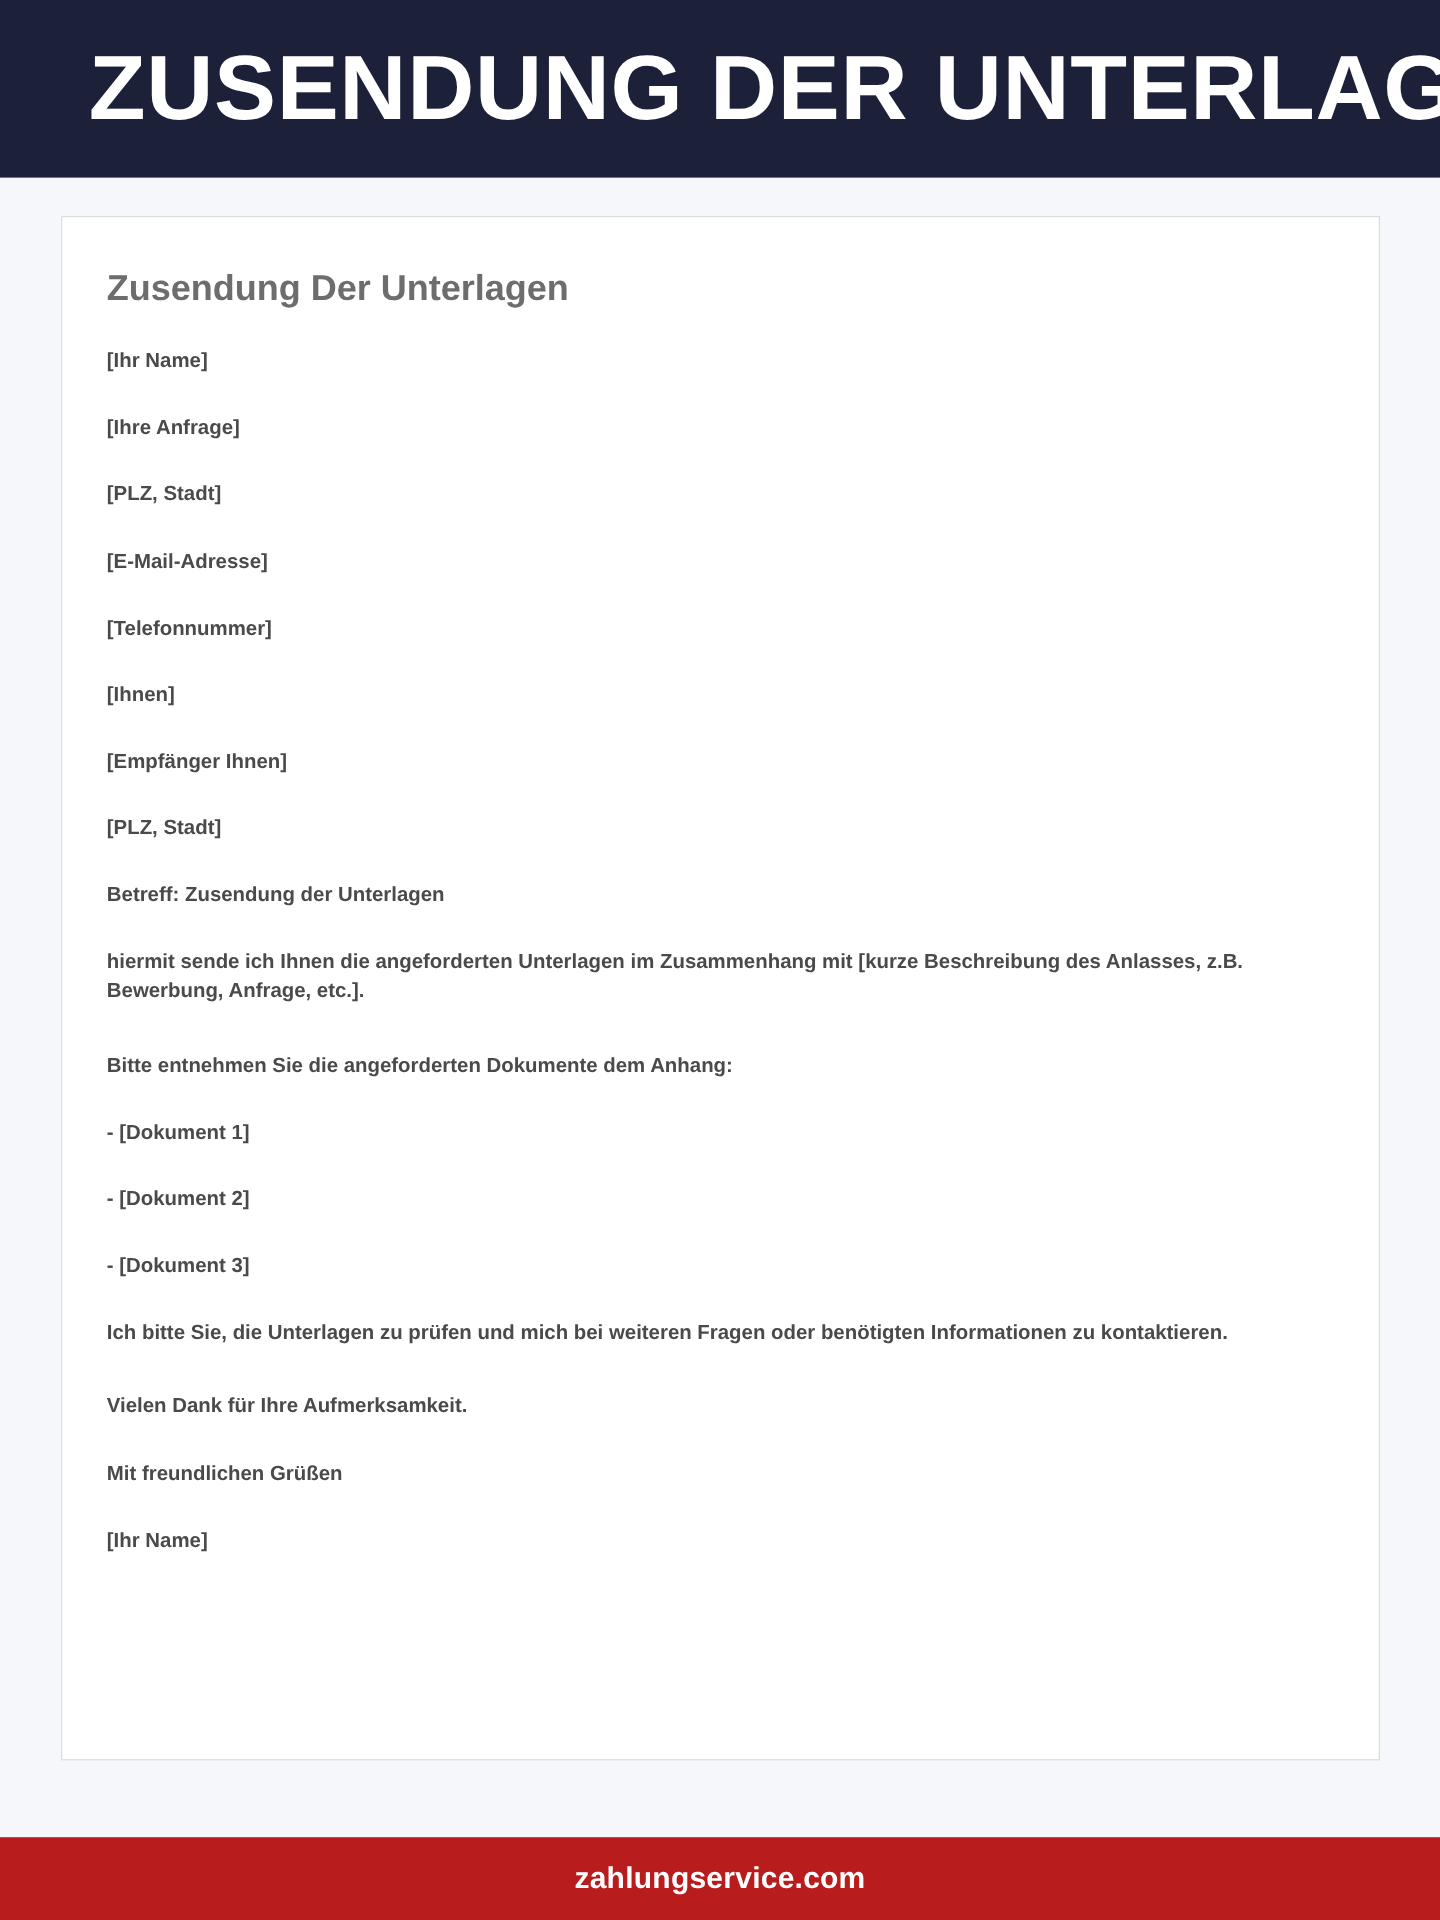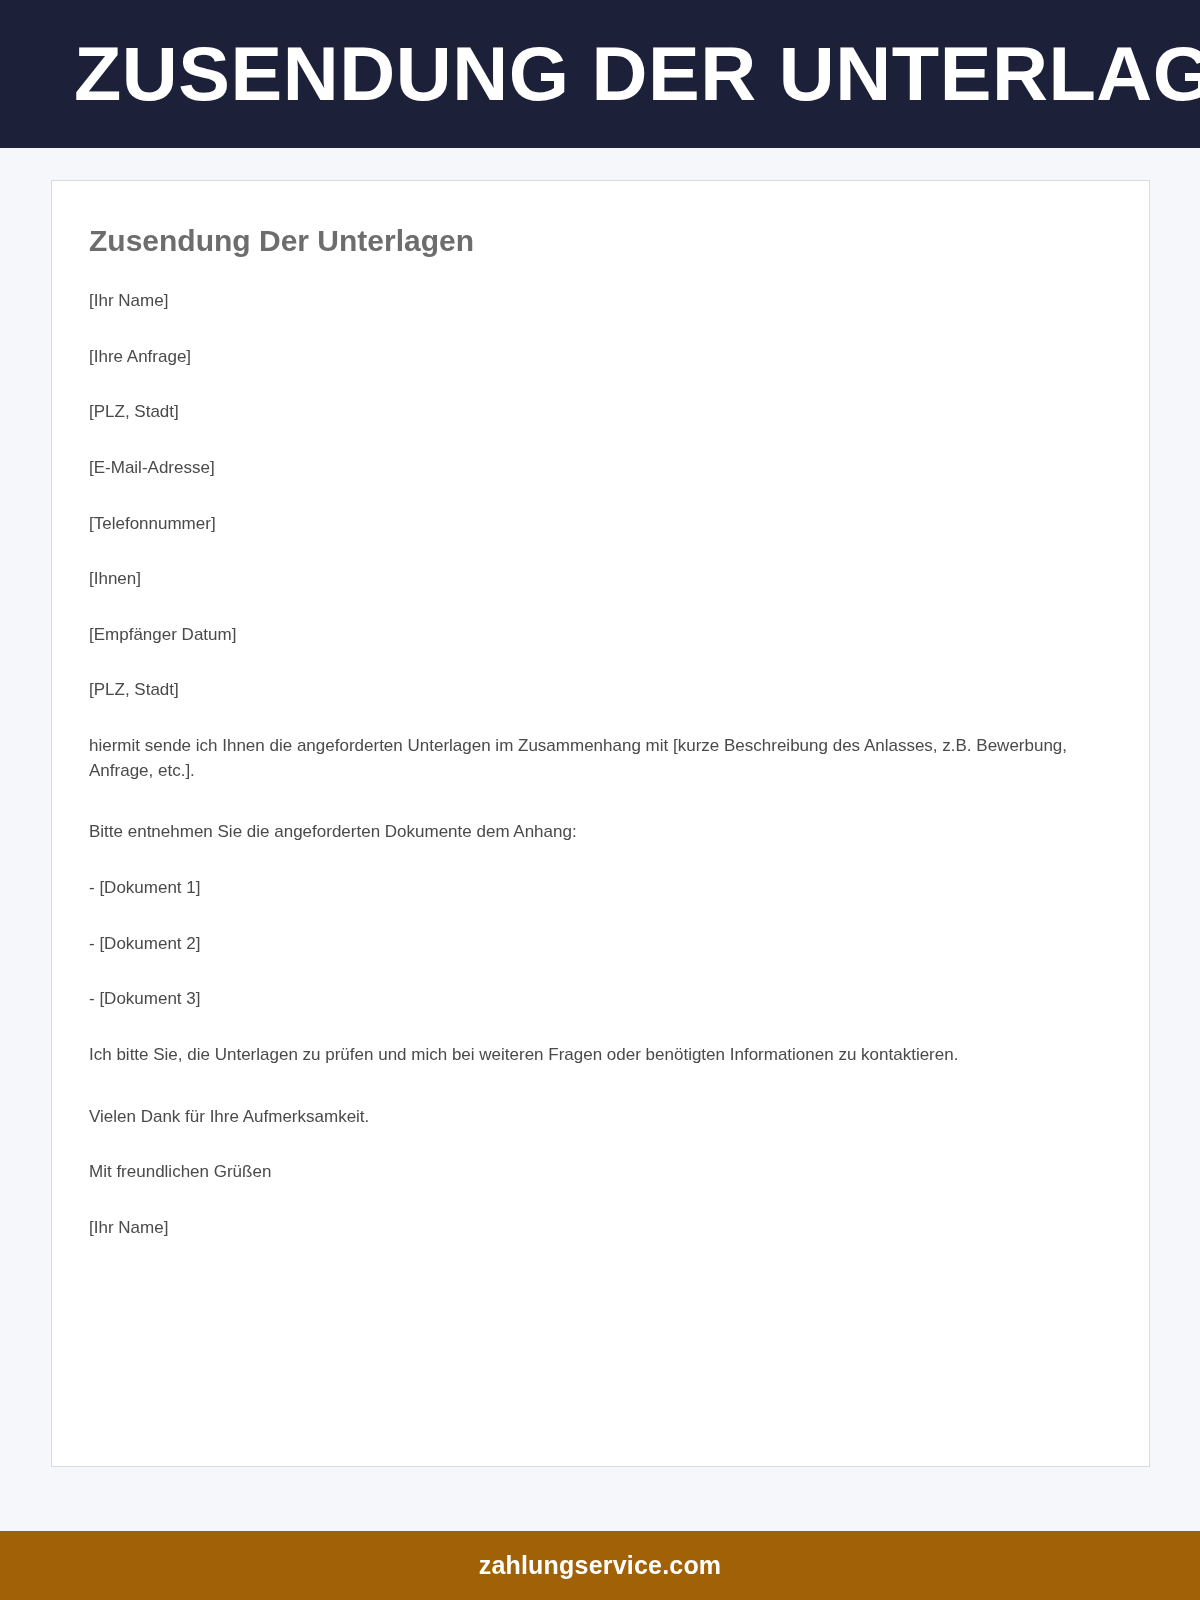--- a/index.html
+++ b/index.html
@@ -61,21 +61,21 @@
     padding-left: 0;
   }
 
   .letter-body {
     padding-left: 0;
   }
 
   .letter-line {
     color: #4a4a4a;
     font-size: 17px;
-    font-weight: 400;
+    font-weight: 700;
     line-height: 1.45;
     margin: 0 0 31px 0;
     max-width: 982px;
   }
 
   .letter-line.block-gap {
     margin-top: 29px;
   }
 
   .letter-line.para {
@@ -88,21 +88,21 @@
 
   .letter-line:last-child { margin-bottom: 0; }
 
   
   .page-footer {
     position: absolute;
     left: 0;
     bottom: 0;
     width: 100%;
     height: 69px;
-    background: #a16207;
+    background: #b91c1c;
     display: flex;
     align-items: center;
     justify-content: center;
   }
 
   .page-footer .site {
     color: #ffffff;
     font-family: "Liberation Sans Narrow", "Liberation Sans", sans-serif;
     font-size: 25px;
     font-weight: 700;
@@ -123,23 +123,24 @@
 
     <div class="letter-body">
 
       <p class="letter-line">[Ihr Name]</p>
       <p class="letter-line">[Ihre Anfrage]</p>
       <p class="letter-line">[PLZ, Stadt]</p>
       <p class="letter-line">[E-Mail-Adresse]</p>
       <p class="letter-line">[Telefonnummer]</p>
       <p class="letter-line">[Ihnen]</p>
 
-      <p class="letter-line block-gap">[Empfänger Datum]</p>
+      <p class="letter-line block-gap">[Empfänger Ihnen]</p>
       <p class="letter-line">[PLZ, Stadt]</p>
 
+      <p class="letter-line block-gap">Betreff: Zusendung der Unterlagen</p>
 
 
       <p class="letter-line block-gap para">hiermit sende ich Ihnen die angeforderten Unterlagen im Zusammenhang mit [kurze Beschreibung des Anlasses, z.B. Bewerbung, Anfrage, etc.].</p>
 
       <p class="letter-line tight">Bitte entnehmen Sie die angeforderten Dokumente dem Anhang:</p>
 
       <p class="letter-line">- [Dokument 1]</p>
       <p class="letter-line">- [Dokument 2]</p>
       <p class="letter-line">- [Dokument 3]</p>
 

